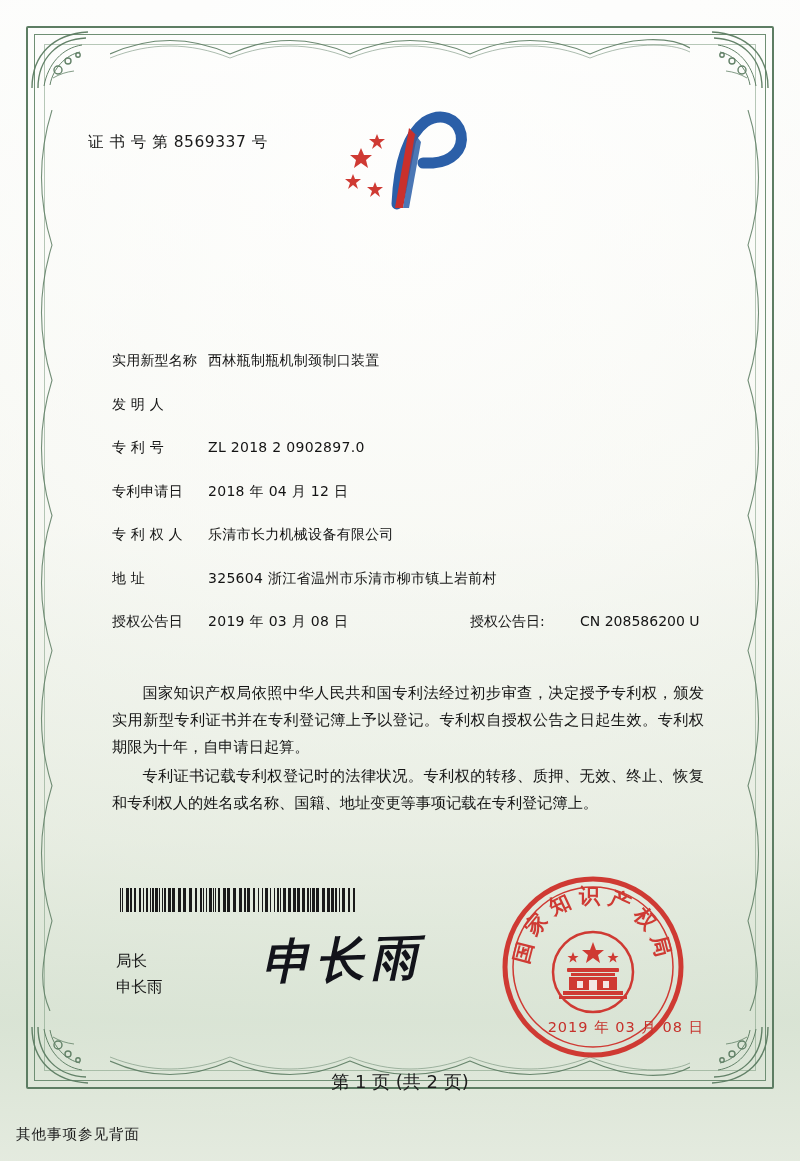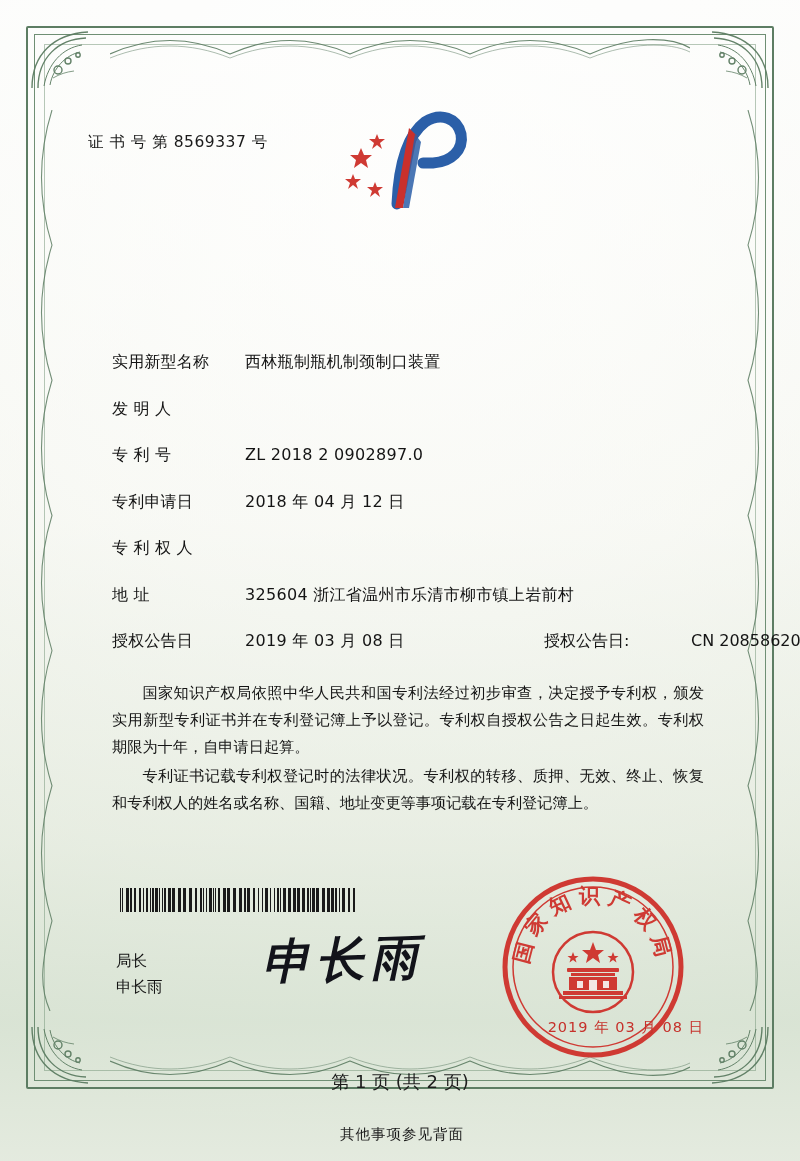--- a/index.html
+++ b/index.html
@@ -146,23 +146,22 @@
   .fields {
     position: absolute;
     left: 112px;
     right: 90px;
     top: 352px;
   }
   .field-row {
     display: flex;
     align-items: baseline;
     margin-bottom: 25.5px;
-    font-size: 16px;
+    font-size: 14px;
     color: #141414;
-    gap: 37px;
   }
   .field-label {
     flex: 0 0 auto;
     width: 96px;
     letter-spacing: .2px;
     white-space: nowrap;
   }
   .field-value {
     flex: 1 1 auto;
     white-space: nowrap;
@@ -250,23 +249,22 @@
   .page-no {
     position: absolute;
     left: 0; right: 0;
     top: 1070px;
     text-align: center;
     font-size: 18px;
     color: #1c1c1c;
   }
   .footnote {
     position: absolute;
-    left: 4px; right: 0;
+    left: 16px; right: 0;
     top: 1125px;
-    text-align: center;
     font-size: 14.5px;
     color: #1c1c1c;
     letter-spacing: 1px;
   }
 </style>
 </head>
 <body>
 
 <div id="certificate">
 
@@ -386,20 +384,21 @@
       <div class="field-row">
         <div class="field-label">专 利 号</div>
         <div class="field-value">ZL 2018 2 0902897.0</div>
       </div>
       <div class="field-row">
         <div class="field-label">专利申请日</div>
         <div class="field-value">2018 年 04 月 12 日</div>
       </div>
       <div class="field-row">
         <div class="field-label">专 利 权 人</div>
+        <div class="field-value">乐清市长力机械设备有限公司</div>
       </div>
       <div class="field-row">
         <div class="field-label">地 址</div>
         <div class="field-value">325604 浙江省温州市乐清市柳市镇上岩前村</div>
       </div>
       <div class="field-row dual">
         <div class="field-label">授权公告日</div>
         <div class="field-value">2019 年 03 月 08 日</div>
         <div class="field-label2">授权公告日:</div>
         <div class="field-value2">CN 208586200 U</div>

